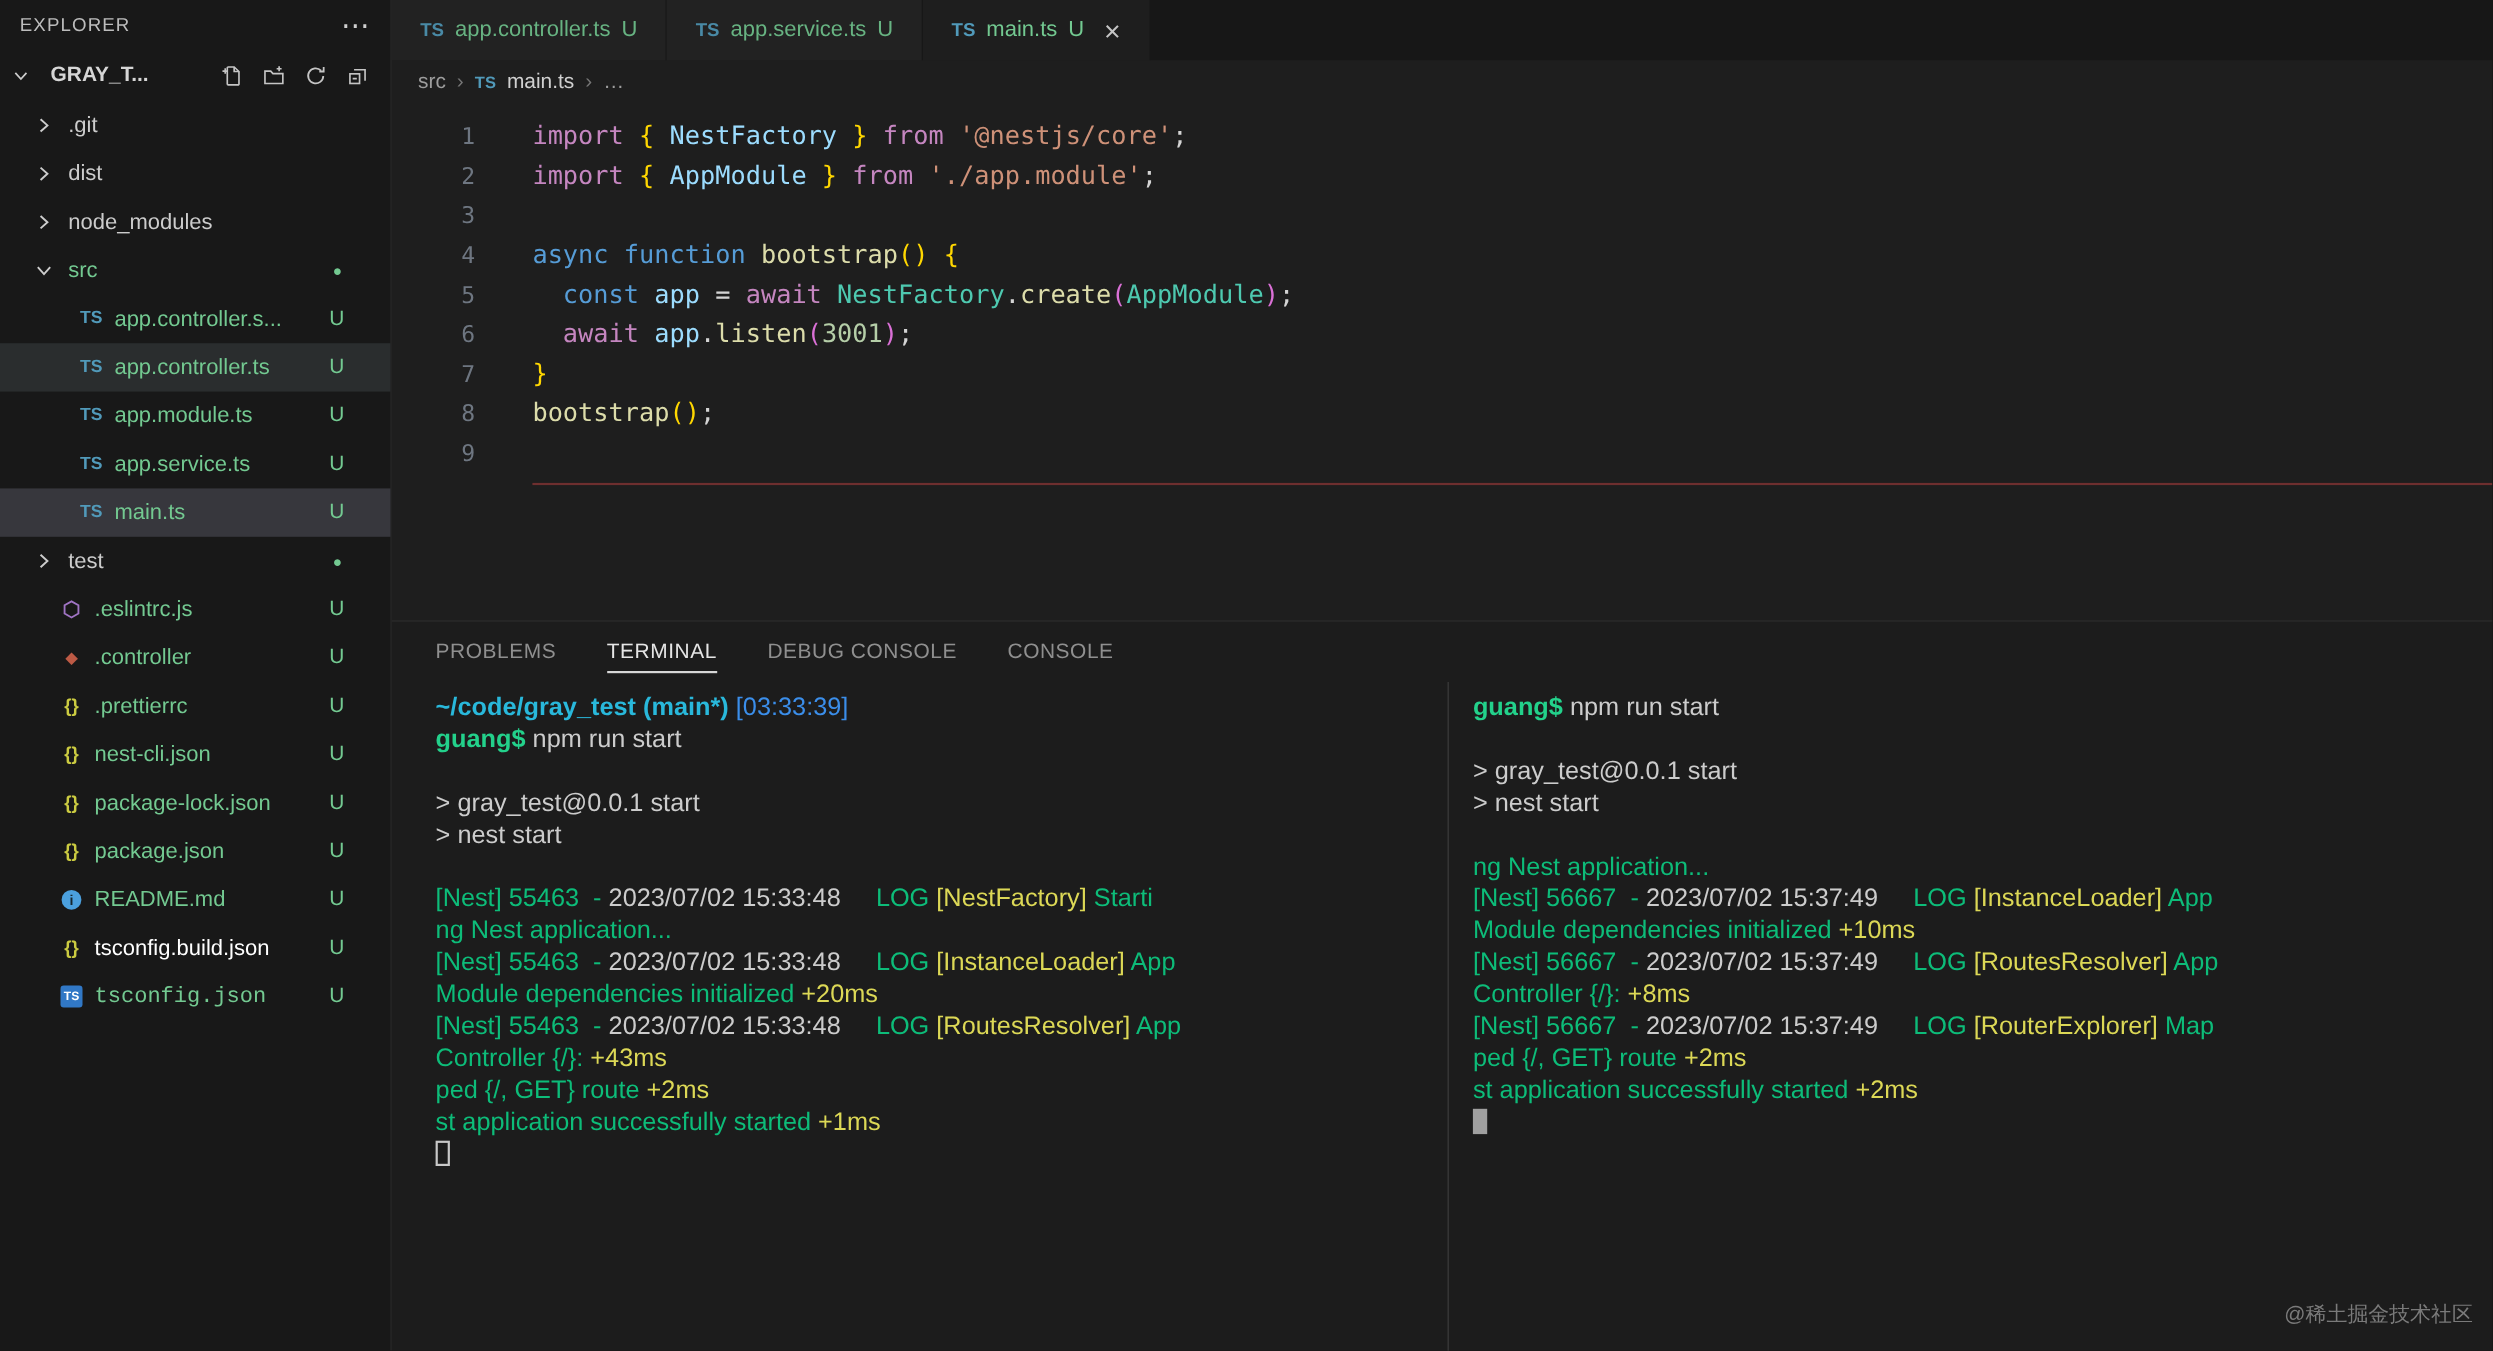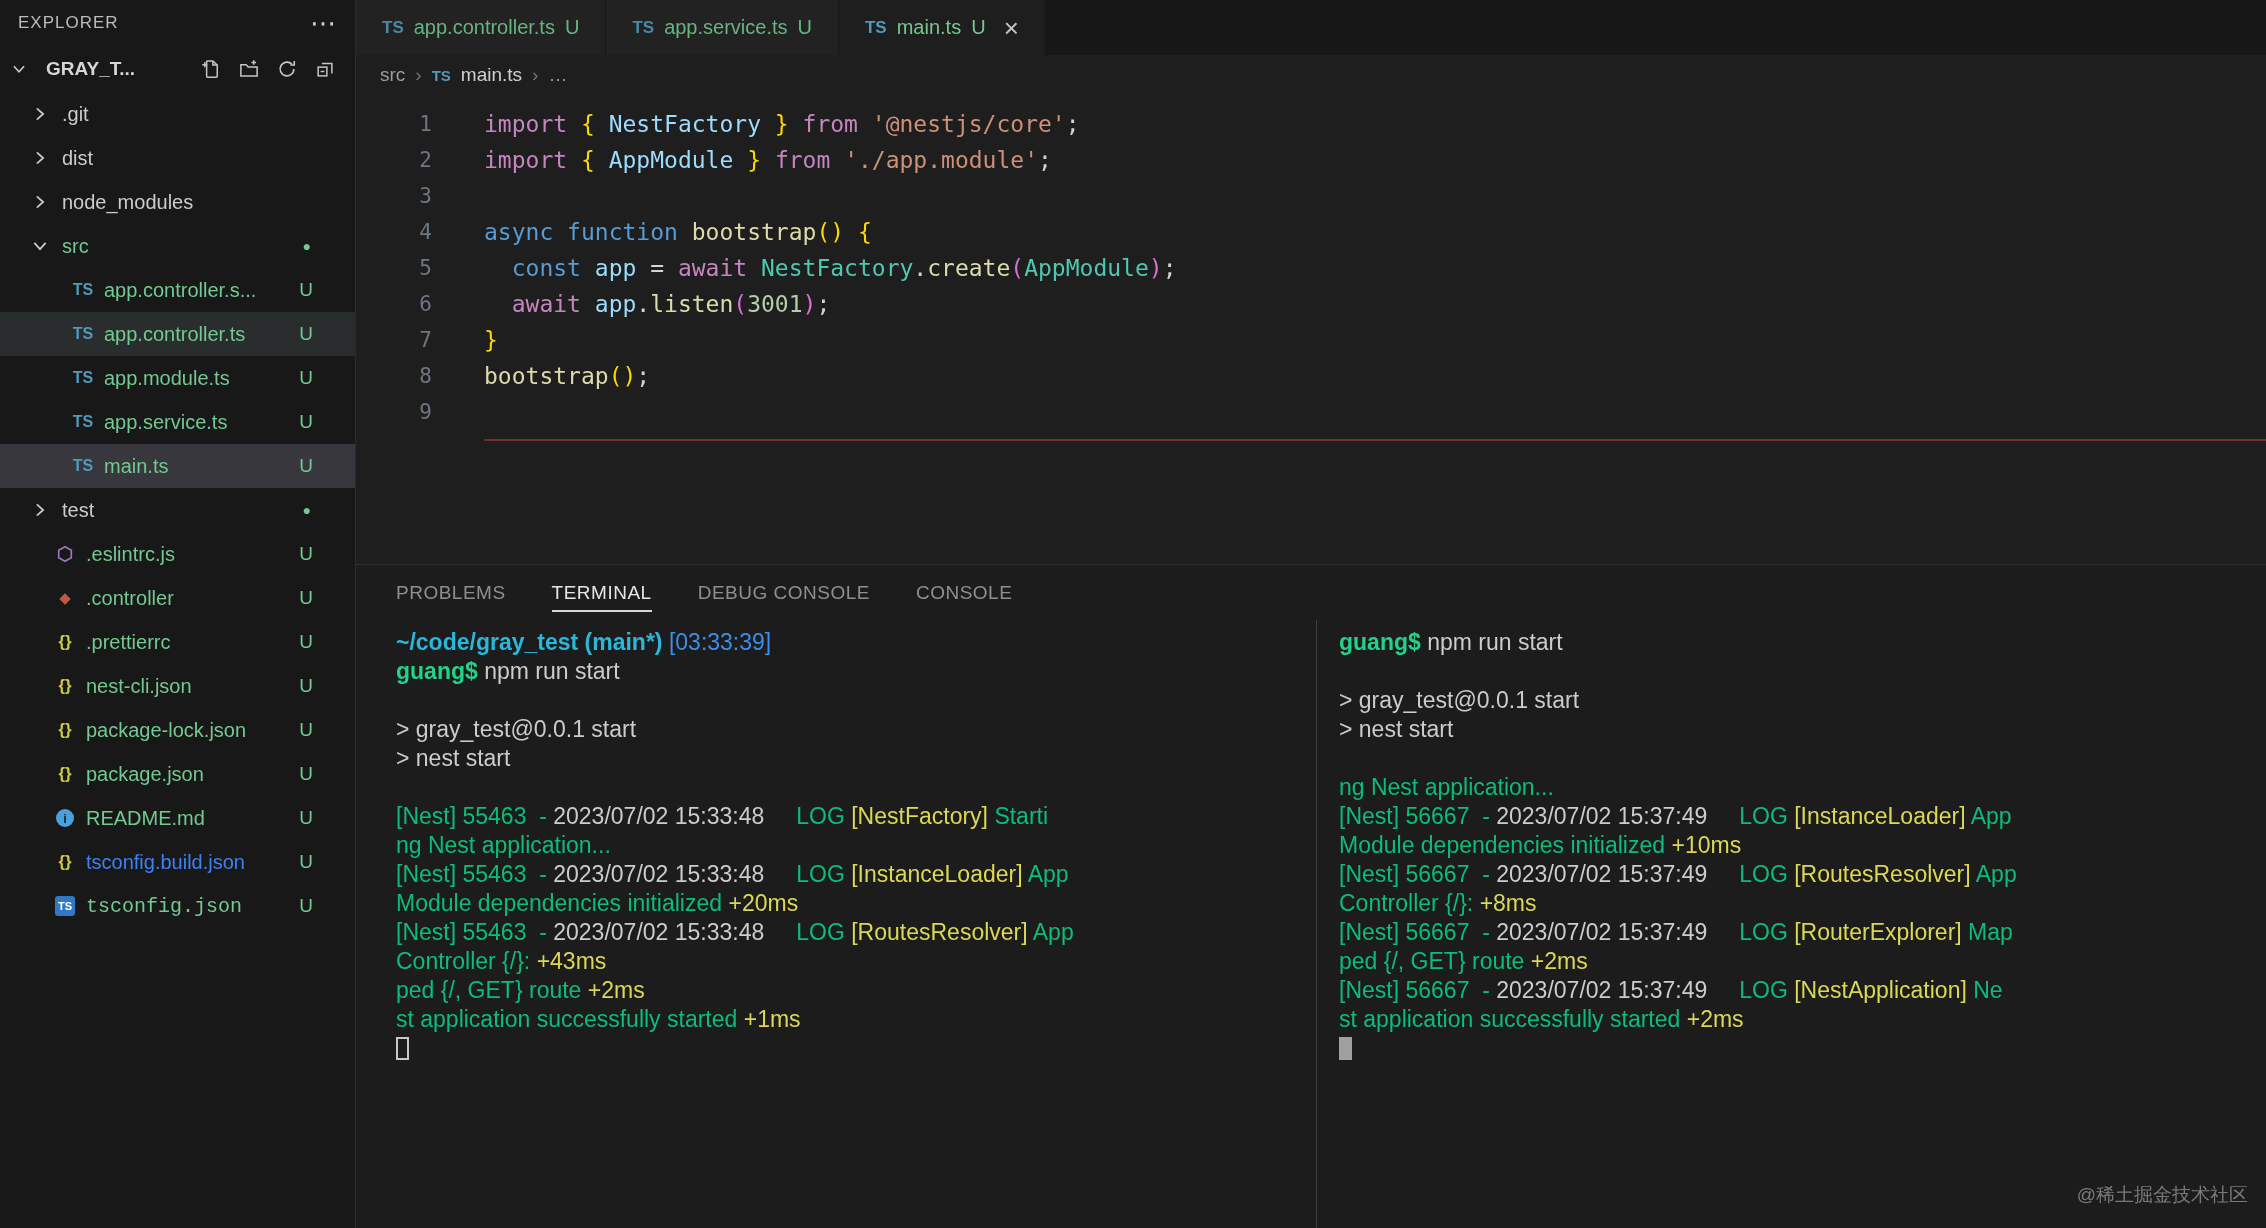--- a/index.html
+++ b/index.html
@@ -259,21 +259,21 @@
               <span class="fi-info">i</span>
             </span>
           </span>
           <span class="tlabel" style="color: rgb(115, 201, 145);">README.md</span>
           <span class="badge">U</span>
         </div>
         <div class="trow indfile">
           <span class="icwrap">
             <span class="fi fi-json">{}</span>
           </span>
-          <span class="tlabel" style="color: #3b82f6;">tsconfig.build.json</span>
+          <span class="tlabel" style="color: #ffffff;">tsconfig.build.json</span>
           <span class="badge">U</span>
         </div>
         <div class="trow indfile">
           <span class="icwrap">
             <span class="fi">
               <span class="fi-tsc">TS</span>
             </span>
           </span>
           <span class="tlabel" style="color: rgb(115, 201, 145); font-family: Liberation Mono, monospace;">tsconfig.json</span>
           <span class="badge">U</span>
@@ -384,21 +384,20 @@
             <div class="tline"><span style="color: rgb(204, 204, 204);">&gt; gray_test@0.0.1 start</span></div>
             <div class="tline"><span style="color: rgb(204, 204, 204);">&gt; nest start</span></div>
             <div class="tline"></div>
             <div class="tline"><span style="color: rgb(13, 188, 121);">ng Nest application...</span></div>
             <div class="tline"><span style="color: rgb(13, 188, 121);">[Nest] 56667  - </span><span style="color: rgb(204, 204, 204);">2023/07/02 15:37:49</span><span style="color: rgb(204, 204, 204);">     </span><span style="color: rgb(13, 188, 121);">LOG </span><span style="color: rgb(220, 216, 86);">[InstanceLoader] </span><span style="color: rgb(13, 188, 121);">App</span></div>
             <div class="tline"><span style="color: rgb(13, 188, 121);">Module dependencies initialized </span><span style="color: rgb(220, 216, 86);">+10ms</span></div>
             <div class="tline"><span style="color: rgb(13, 188, 121);">[Nest] 56667  - </span><span style="color: rgb(204, 204, 204);">2023/07/02 15:37:49</span><span style="color: rgb(204, 204, 204);">     </span><span style="color: rgb(13, 188, 121);">LOG </span><span style="color: rgb(220, 216, 86);">[RoutesResolver] </span><span style="color: rgb(13, 188, 121);">App</span></div>
             <div class="tline"><span style="color: rgb(13, 188, 121);">Controller {/}: </span><span style="color: rgb(220, 216, 86);">+8ms</span></div>
             <div class="tline"><span style="color: rgb(13, 188, 121);">[Nest] 56667  - </span><span style="color: rgb(204, 204, 204);">2023/07/02 15:37:49</span><span style="color: rgb(204, 204, 204);">     </span><span style="color: rgb(13, 188, 121);">LOG </span><span style="color: rgb(220, 216, 86);">[RouterExplorer] </span><span style="color: rgb(13, 188, 121);">Map</span></div>
             <div class="tline"><span style="color: rgb(13, 188, 121);">ped {/, GET} route </span><span style="color: rgb(220, 216, 86);">+2ms</span></div>
-            <div class="tline"><span style="color: rgb(13, 188, 121);">[Nest] 56667  - </span><span style="color: rgb(204, 204, 204);">2023/07/02 15:37:49</span><span style="color: rgb(204, 204, 204);">     </span><span style="color: rgb(13, 188, 121);">LOG </span><span style="color: rgb(220, 216, 86);">[NestApplication] </span><span style="color: rgb(13, 188, 121);">Ne</span></div>
             <div class="tline"><span style="color: rgb(13, 188, 121);">st application successfully started </span><span style="color: rgb(220, 216, 86);">+2ms</span></div>
             <div class="tline"><span class="cursor block"></span></div>
           </div>
       </div>
     </div>
   </div>
 </div>
 
 <div class="watermark">@稀土掘金技术社区</div>
 

